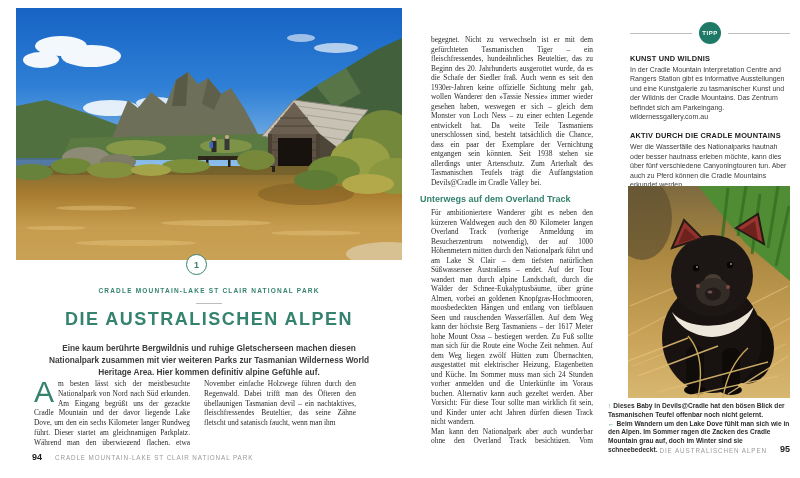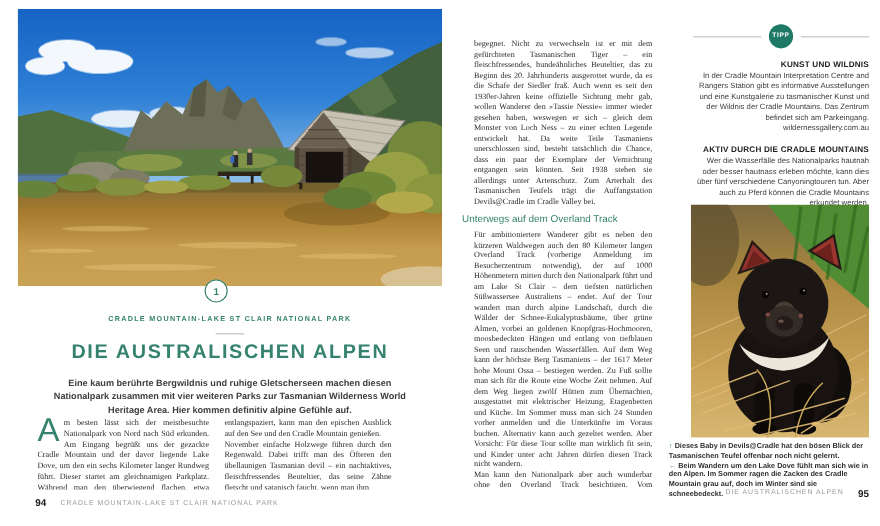--- a/index.html
+++ b/index.html
@@ -53,40 +53,40 @@
   .pagenum{font-size:9px;font-weight:700;color:#1c1c1c;}
   .footer-label{font-size:6.3px;letter-spacing:0.9px;color:var(--muted-gray,#9a9a9a);text-transform:uppercase;}
 
   
   .article{
     position:absolute;left:0;top:35px;width:173px;height:408px;overflow:hidden;
   }
   .article .bodycol{font-family:"Liberation Serif", serif;color:var(--body-text,#2b2b2b);
     font-size:7.4px;line-height:9.5px;text-align:justify;overflow-wrap:break-word;margin-left:11px;}
   .section-heading{
-    color:var(--accent-teal,#35836e);font-size:9px;font-weight:400;margin:7px 0 4px 0;
-  }
-  .tipbox{position:absolute;left:210px;top:16px;width:160px;text-align:right;}
+    color:var(--accent-teal,#35836e);font-size:9px;font-weight:700;margin:7px 0 4px 0;
+  }
+  .tipbox{position:absolute;left:210px;top:16px;width:160px;}
   .tip-row{display:flex;align-items:center;gap:7px;margin-top:6px;}
   .tip-line{flex:1;height:1px;background:var(--rule-gray,#bdbdbd);}
   .tip-circle{
     width:22px;height:22px;border-radius:50%;background:var(--tip-badge-bg,#1e7a66);
     color:#fff;font-size:6px;font-weight:700;letter-spacing:0.6px;
     display:flex;align-items:center;justify-content:center;flex:0 0 auto;
   }
   .tip-heading{font-size:7.4px;font-weight:700;color:#222;margin-top:10px;letter-spacing:0.2px;}
   .tip-body{font-size:7px;line-height:9.4px;color:#3c3c3c;margin-top:2px;}
   .tip-link{font-size:7px;line-height:9.4px;color:#3c3c3c;}
   .tip-bottom-rule{height:1px;background:var(--rule-gray,#bdbdbd);margin-top:9px;}
   .devil{position:absolute;left:208px;top:186px;width:162px;height:212px;overflow:hidden;}
   .caption{position:absolute;left:188px;top:402px;width:182px;
     font-size:6.6px;font-weight:700;line-height:8.8px;color:#2e2e2e;}
   .cap-arrow{color:var(--accent-teal,#35836e);margin-right:2px;}
   .footer-right{
-    position:absolute;right:0;top:444px;display:flex;align-items:flex-start;gap:13px;
+    position:absolute;right:0;top:444px;display:flex;align-items:flex-end;gap:13px;
   }
 </style>
 </head>
 <body style="--accent-teal: #35836e; --tip-badge-bg: #1e7a66; --body-text: #2b2b2b; --muted-gray: #9a9a9a; --rule-gray: #bdbdbd;">
 
 <div class="spread">
 
   <div class="page page-left">
 
     <div class="hero">
@@ -206,21 +206,20 @@
 
     <div class="page-title">DIE AUSTRALISCHEN ALPEN</div>
 
     <div class="intro">Eine kaum berührte Bergwildnis und ruhige Gletscherseen machen diesen Nationalpark zusammen mit vier weiteren Parks zur Tasmanian Wilderness World Heritage Area. Hier kommen definitiv alpine Gefühle auf.</div>
 
     <div class="bodytext col1">
       <span class="dropcap">A</span><span>m besten lässt sich der meistbesuchte Nationalpark von Nord nach Süd erkunden. Am Eingang begrüßt uns der gezackte Cradle Mountain und der davor liegende Lake Dove, um den ein sechs Kilometer langer Rundweg führt. Dieser startet am gleichnamigen Parkplatz. Während man den überwiegend flachen, etwa zweistündigen Weg</span>
     </div>
 
     <div class="bodytext col2">
-      <div>entlangspaziert, kann man den epischen Ausblick auf den See und den Cradle Mountain genießen.</div>
       <div><span>November einfache Holzwege führen durch den Regenwald. Dabei trifft man des Öfteren den übellaunigen </span><span class="ital">Tasmanian devil</span><span> – ein nachtaktives, fleischfressendes Beuteltier, das seine Zähne fletscht und satanisch faucht, wenn man ihm</span></div>
     </div>
 
     <div class="footer-left">
       <span class="pagenum">94</span>
       <span class="footer-label">CRADLE MOUNTAIN-LAKE ST CLAIR NATIONAL PARK</span>
     </div>
   </div>
 
   <div class="page page-right">

